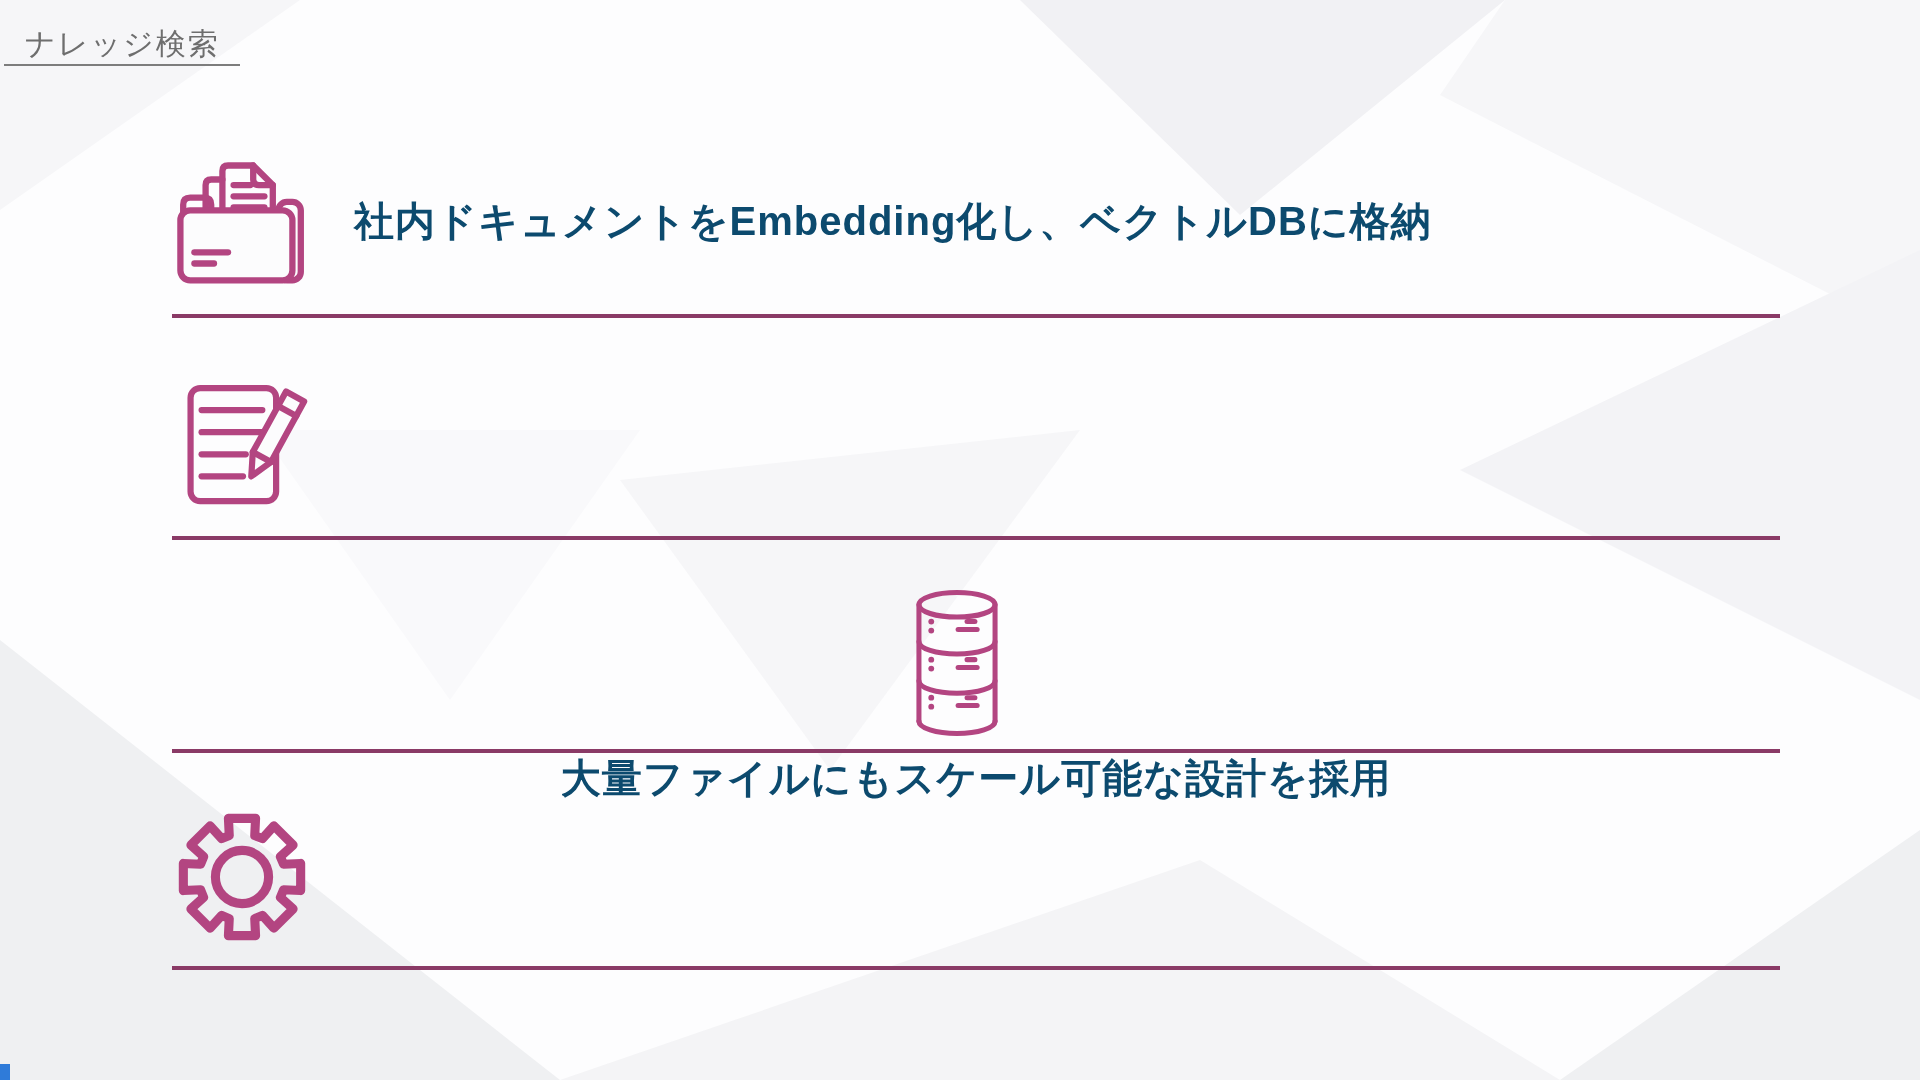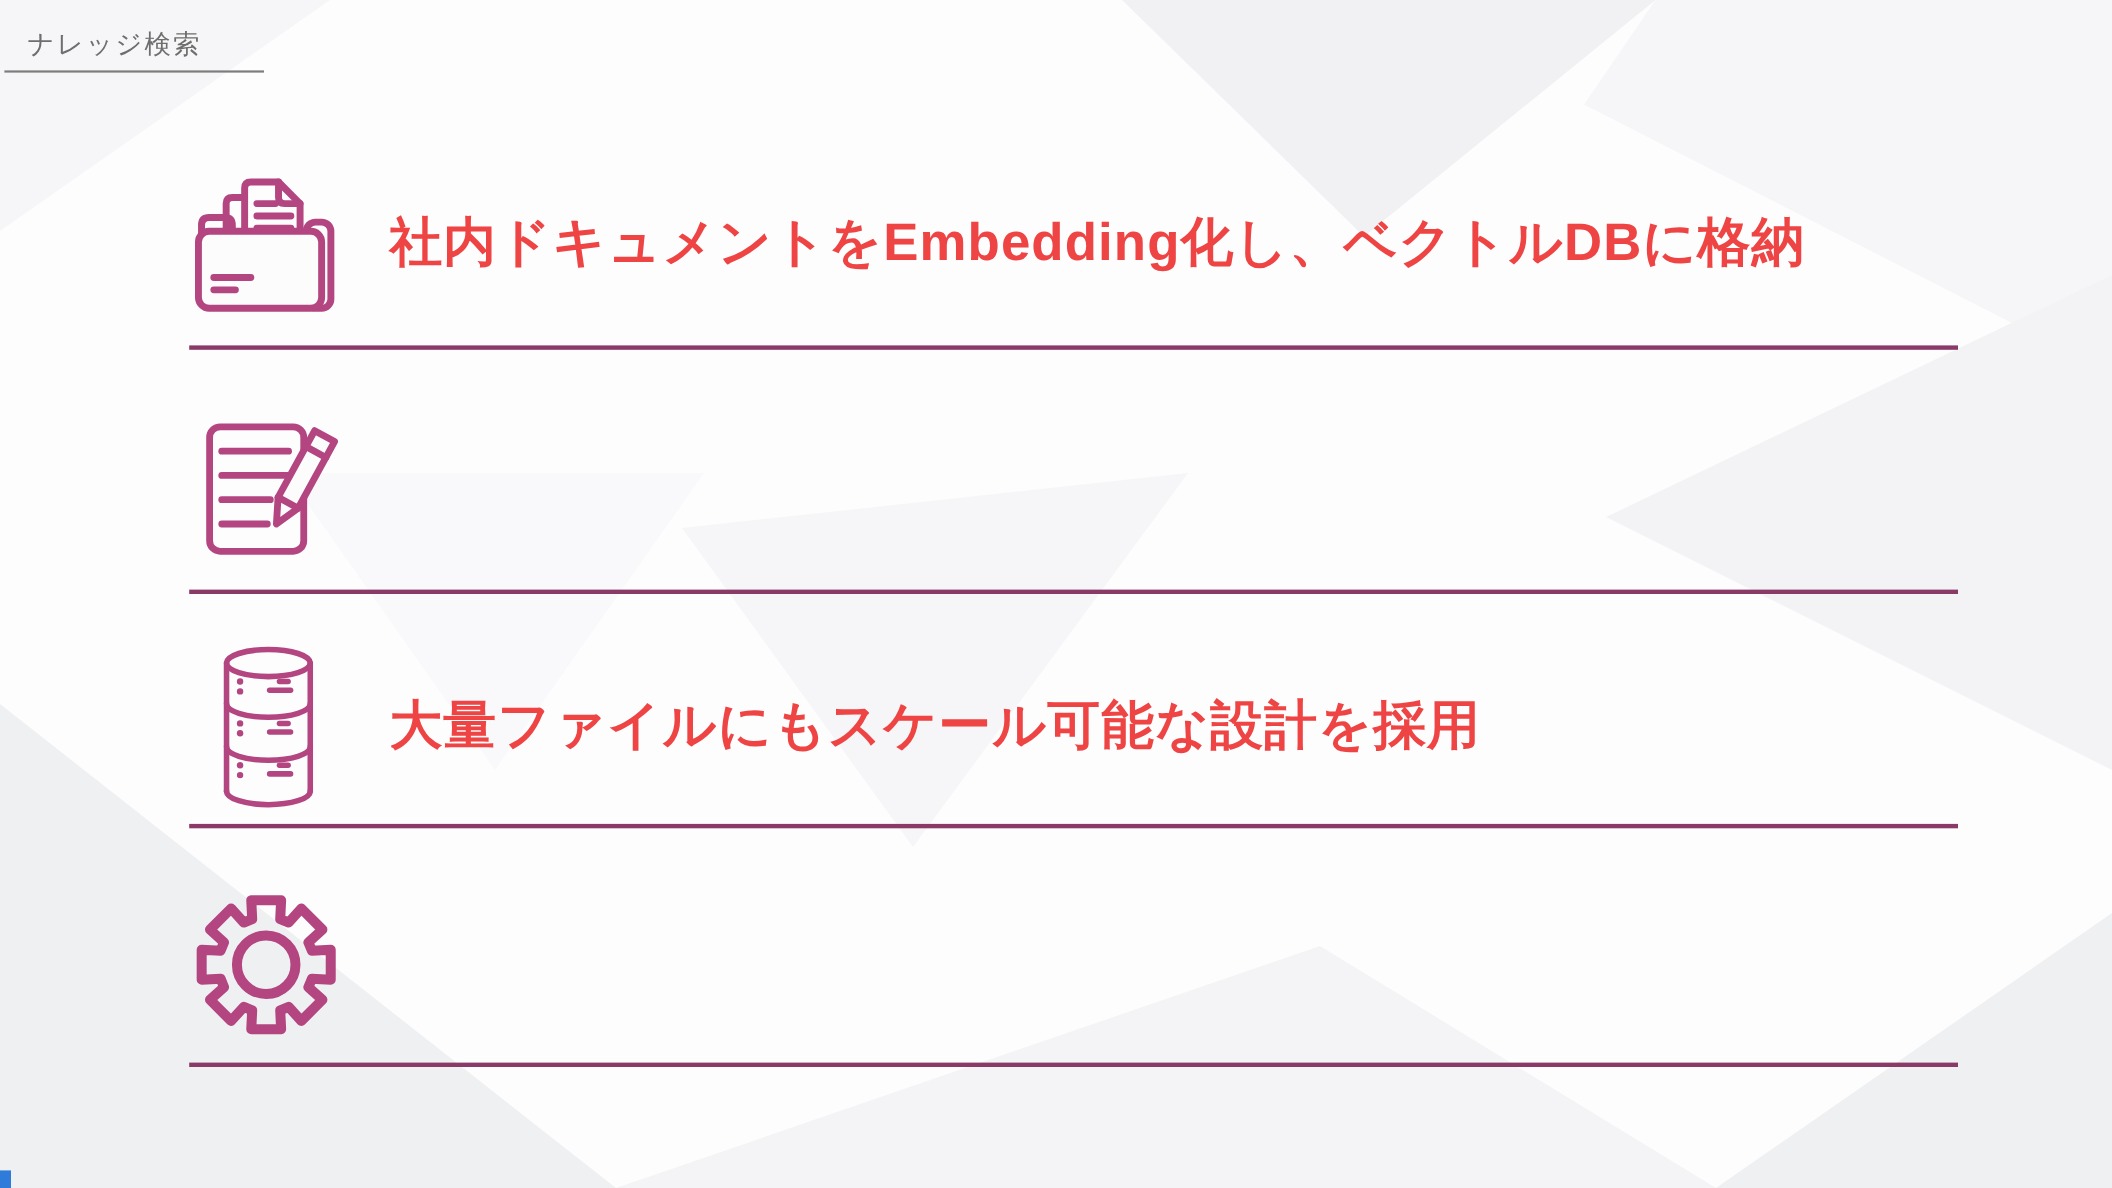--- a/index.html
+++ b/index.html
@@ -6,40 +6,40 @@
   body{
     width:1920px;height:1080px;overflow:hidden;position:relative;
     background:#fdfdfe;
     font-family:"Liberation Sans","DejaVu Sans",sans-serif;
   }
   .bg-pattern{position:absolute;inset:0;z-index:0;}
   .slide{position:absolute;inset:0;z-index:1;}
 
   .slide-title{
     position:absolute;top:24px;left:25px;
-    font-size:24px;font-weight:500;color:#6e6e6e;letter-spacing:2px;
+    font-size:30px;font-weight:500;color:#6e6e6e;letter-spacing:2px;
   }
   .title-underline{
     position:absolute;top:64px;left:4px;width:236px;height:2px;background:#7d7d7d;
   }
 
   .feature-row{
     position:absolute;left:172px;width:1608px;
     display:flex;align-items:center;
     border-bottom:4px solid #8a3a66;
     box-sizing:border-box;
   }
   .row-1{top:128px;height:190px;}
   .row-2{top:356px;height:184px;}
-  .row-3{top:572px;height:181px;}
+  .row-3{top:572px;height:181px;flex-direction:column;}
   .row-4{top:788px;height:182px;}
 
   .icon-col{width:182px;flex:0 0 182px;display:flex;align-items:center;}
   .row-text{
-    color:#ef4444;font-weight:bold;font-size:48px;line-height:1.22;
+    color:#0c4a6e;font-weight:bold;font-size:40px;line-height:1.22;
     letter-spacing:1px;
   }
 
   .icon-svg{stroke:#b34581;fill:none;stroke-linecap:round;stroke-linejoin:round;}
   .corner-accent{
     position:absolute;left:0;bottom:0;width:10px;height:16px;background:#2f7bd9;z-index:2;
   }
 </style>
 </head>
 <body>

